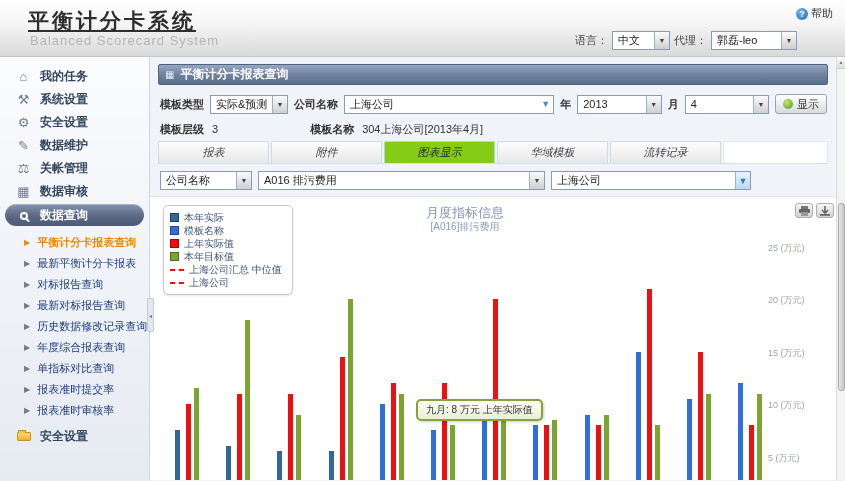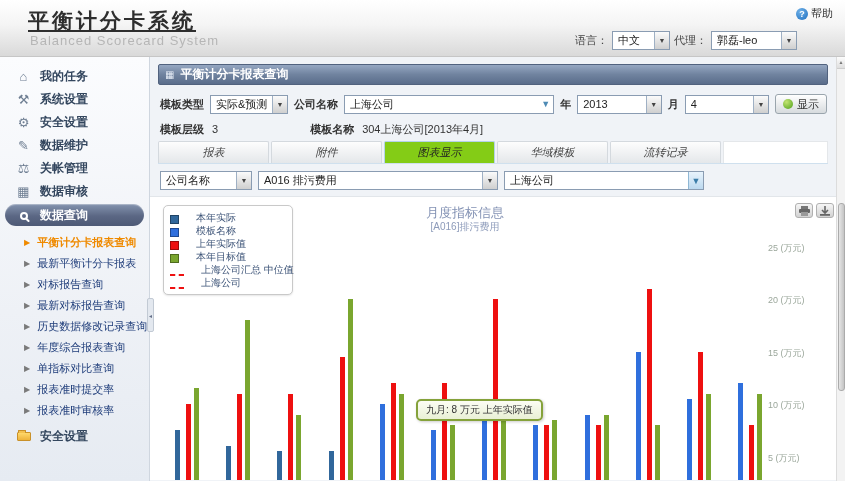--- a/index.html
+++ b/index.html
@@ -66,21 +66,21 @@
 
   .chart-filter-row { display:flex; align-items:center; gap:6px; padding:7px 8px 6px 10px; }
 
   
   .chart { position:relative; margin:0; height:284px; background:#fff; border-top:1px solid #e2e6ea; overflow:hidden; }
   .chart-title { position:absolute; left:0; top:7px; width:630px; text-align:center; font-size:13px; color:#8392b4; }
   .chart-sub { position:absolute; left:0; top:23px; width:630px; text-align:center; font-size:10px; color:#8d9bba; }
   .chart-btns { position:absolute; left:645px; top:6px; display:flex; gap:3px; }
   .cbtn { width:18px; height:15px; border:1px solid #b0b0b0; border-radius:3px; background:linear-gradient(#f6f6f6,#d2d2d2); display:flex; align-items:center; justify-content:center; cursor:pointer; }
   .legend { position:absolute; left:13px; top:8px; width:130px; background:#fff; border:1px solid #c9c9c9; border-radius:5px; padding:5px 6px; box-shadow:0 1px 2px rgba(0,0,0,.1); }
-  .legend-row { display:flex; align-items:flex-end; gap:17px; font-size:10px; color:#3c5377; line-height:13px; white-space:nowrap; }
+  .legend-row { display:flex; align-items:center; gap:5px; font-size:10px; color:#3c5377; line-height:13px; white-space:nowrap; }
   .legend-row .sq { width:9px; height:9px; flex:0 0 9px; }
   .legend-row .dash { width:14px; height:0; border-top:2px dashed #ee1111; flex:0 0 14px; }
   .ytick { position:absolute; left:618px; width:72px; font-size:9px; color:#9ba79b; white-space:nowrap; }
   .bar { position:absolute; width:5px; }
   .tooltip { position:absolute; left:266px; top:202px; height:22px; display:flex; align-items:center; padding:0 8px;
     border:2px solid #85a23b; border-radius:5px; background:linear-gradient(#fcfdf4,#e9f0d5); font-size:10px; color:#333;
     box-shadow:1px 1px 3px rgba(0,0,0,.2); white-space:nowrap; z-index:4; }
 
   
   .vscroll { position:absolute; right:0; top:57px; width:9px; height:424px; background:#f3f3f3; border-left:1px solid #dcdcdc; }
@@ -239,21 +239,21 @@
         <div class="tab">华域模板</div>
         <div class="tab">流转记录</div>
         <div class="filler"></div>
       </div>
 
     <div class="chart-filter-row">
       <span class="mini-select" style="width:92px">
         <span class="val">公司名称</span>
         <span class="btn">▼</span>
       </span>
-      <span class="mini-select" style="width:240px">
+      <span class="mini-select" style="width:287px">
         <span class="val">A016 排污费用</span>
         <span class="btn">▼</span>
       </span>
       <span class="mini-select" style="width:200px">
         <span class="val">上海公司</span>
         <span class="btn blue">▼</span>
       </span>
     </div>
 
     <div class="chart" id="chart">

